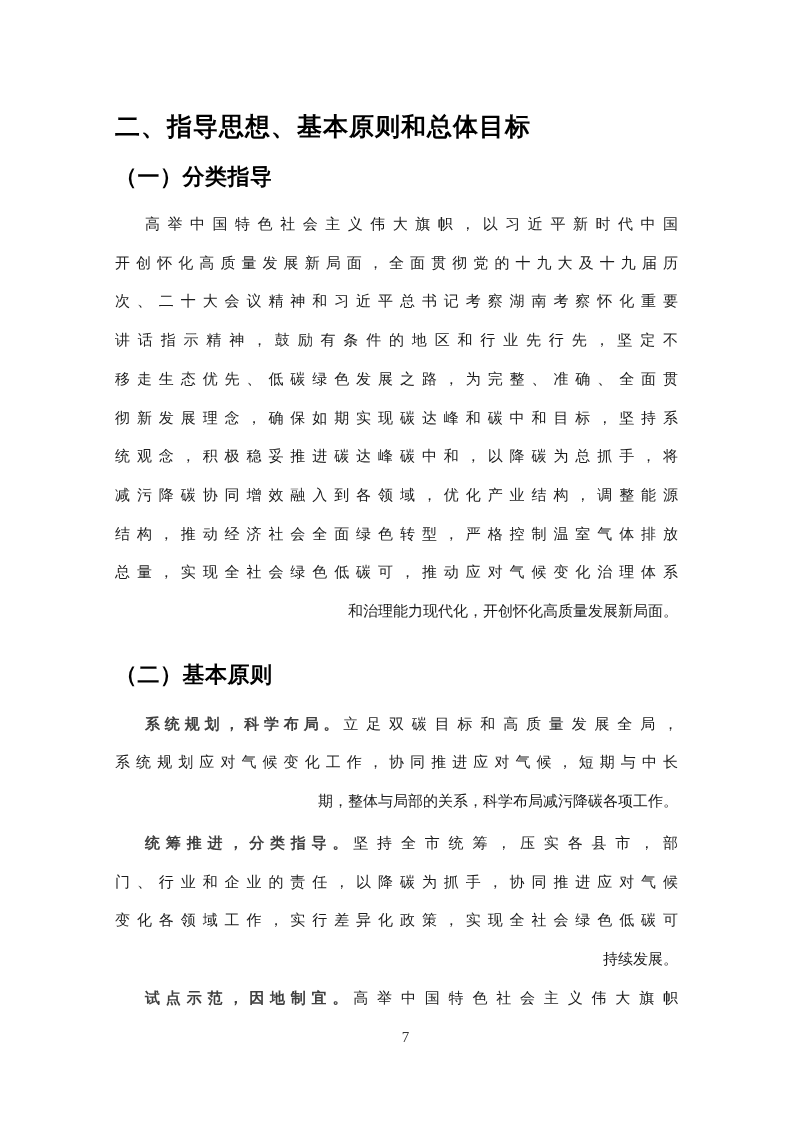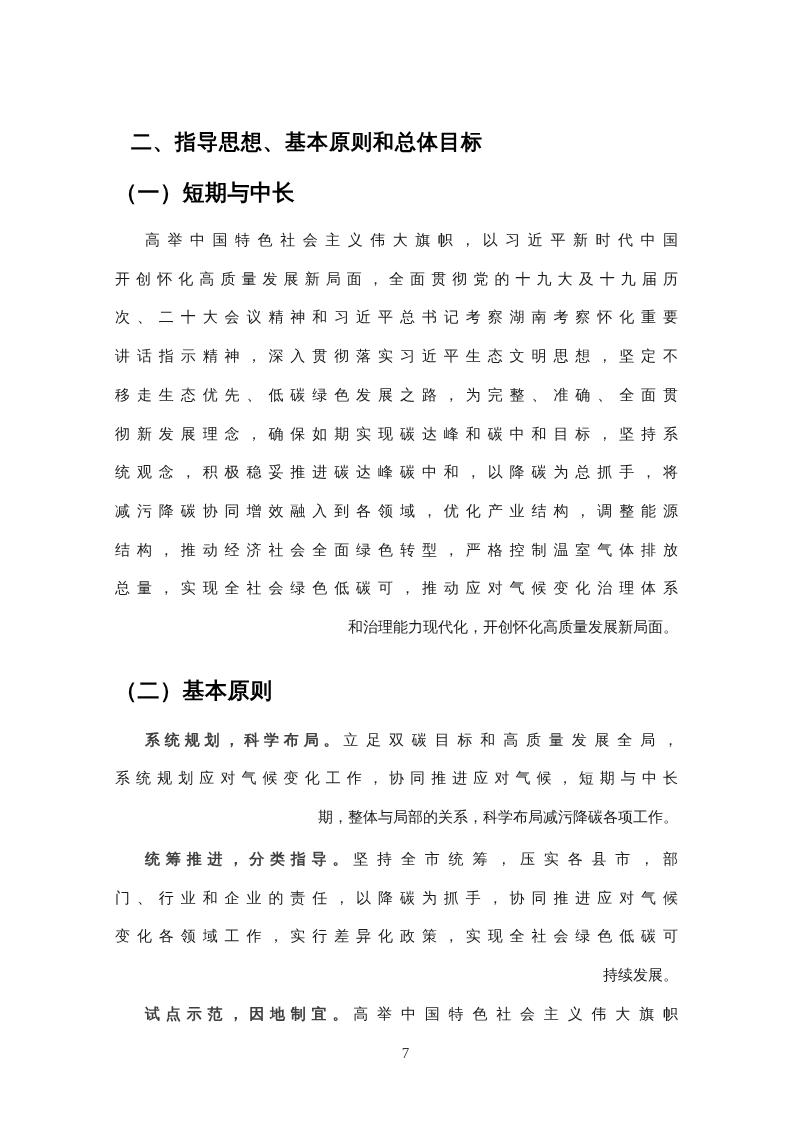--- a/index.html
+++ b/index.html
@@ -10,23 +10,23 @@
     overflow:hidden;
     font-family:"Liberation Serif","DejaVu Serif",serif;
     color:#1c1c1c;
   }
   .content{
     box-sizing:border-box;
     padding:112px 115px 0 115px;
     width:793px;
   }
   .doc-title{
-    margin:16px;
+    margin:0;
     font-family:"Liberation Sans","DejaVu Sans",sans-serif;
-    font-size:21px;
+    font-size:25px;
     line-height:28px;
     font-weight:700;
     letter-spacing:1px;
     color:#000;
   }
   .sec-heading{
     font-size:22px;
     line-height:28px;
     font-weight:700;
     letter-spacing:0.5px;
@@ -67,26 +67,26 @@
     padding-left:18px;
   }
 </style>
 </head>
 <body>
 
 <div class="page">
   <div class="content">
     <h1 class="doc-title">二、指导思想、基本原则和总体目标</h1>
     <div id="doc-body">
-        <div class="sec-heading s0">（一）短期与中长</div>
+        <div class="sec-heading s0">（一）分类指导</div>
         <div class="para p-0-0">
           <div class="line full indent">高举中国特色社会主义伟大旗帜，以习近平新时代中国</div>
           <div class="line full">开创怀化高质量发展新局面，全面贯彻党的十九大及十九届历</div>
           <div class="line full">次、二十大会议精神和习近平总书记考察湖南考察怀化重要</div>
-          <div class="line full">讲话指示精神，深入贯彻落实习近平生态文明思想，坚定不</div>
+          <div class="line full">讲话指示精神，鼓励有条件的地区和行业先行先，坚定不</div>
           <div class="line full">移走生态优先、低碳绿色发展之路，为完整、准确、全面贯</div>
           <div class="line full">彻新发展理念，确保如期实现碳达峰和碳中和目标，坚持系</div>
           <div class="line full">统观念，积极稳妥推进碳达峰碳中和，以降碳为总抓手，将</div>
           <div class="line full">减污降碳协同增效融入到各领域，优化产业结构，调整能源</div>
           <div class="line full">结构，推动经济社会全面绿色转型，严格控制温室气体排放</div>
           <div class="line full">总量，实现全社会绿色低碳可，推动应对气候变化治理体系</div>
           <div class="line lastline">和治理能力现代化，开创怀化高质量发展新局面。</div>
         </div>
         <div class="sec-heading s1">（二）基本原则</div>
         <div class="para p-1-0">

